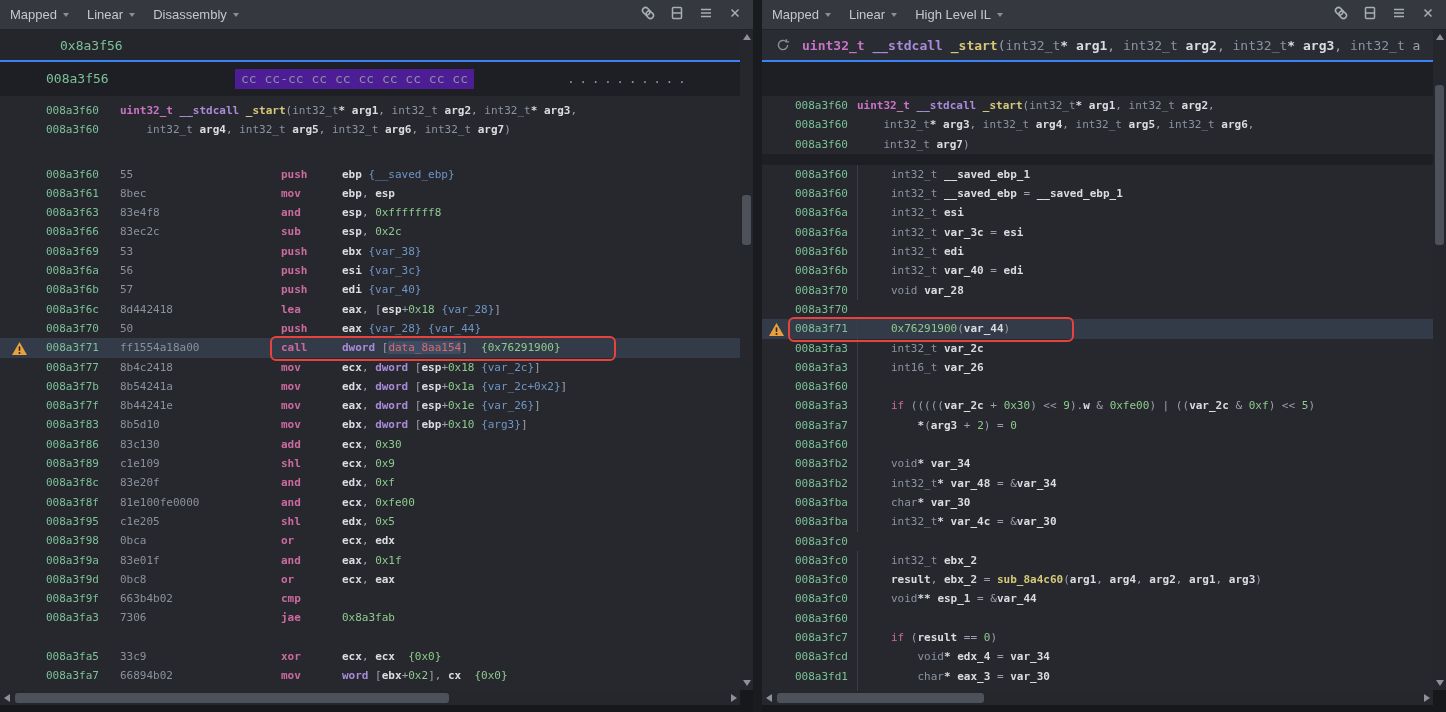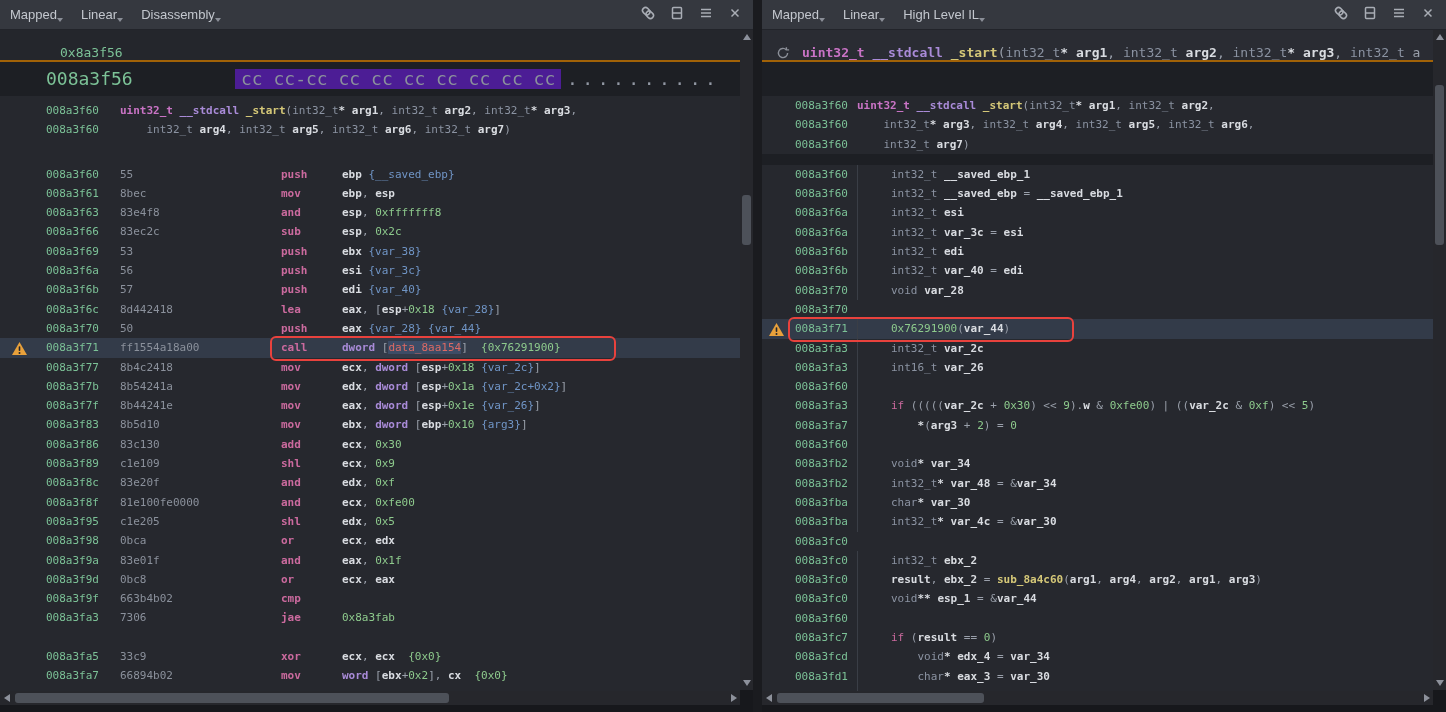--- a/index.html
+++ b/index.html
@@ -10,36 +10,36 @@
   }
   html,body{margin:0;padding:0;width:1446px;height:712px;background:#17181c;overflow:hidden}
   .pane{position:absolute;top:0;height:712px}
   #pane-left{left:0;width:753px}
   #pane-right{left:762px;width:684px}
   #splitter{position:absolute;left:753px;top:0;width:9px;height:712px;background:#1a1b1f}
 
   .toolbar{position:absolute;top:0;left:0;right:0;height:30px;background:var(--tb);
     display:flex;align-items:center;gap:18px;padding:0 10px;box-sizing:border-box;
     border-bottom:1px solid #22242a;font-family:"Liberation Sans",sans-serif;font-size:13px;color:#c3c7ce}
-  .menu{display:flex;align-items:flex-end;}
+  .menu{display:flex;align-items:center;gap:6px}
   .caret{width:0;height:0;border-left:3.5px solid transparent;border-right:3.5px solid transparent;border-top:4.5px solid #8a8e97}
   .tb-icons{margin-left:auto;display:flex;align-items:center;gap:13px}
   .tb-icons svg{stroke:#a9adb5;fill:none;stroke-width:1.5}
 
-  .sticky{position:absolute;top:30px;height:32px;display:flex;align-items:flex-end;
-    font-family:"DejaVu Sans Mono","Liberation Mono",monospace;font-size:13px;border-bottom:2px solid #a16207;box-sizing:border-box}
+  .sticky{position:absolute;top:30px;height:32px;display:flex;align-items:center;
+    font-family:"DejaVu Sans Mono","Liberation Mono",monospace;font-size:13px;border-bottom:2px solid #3b82f6;box-sizing:border-box}
   #sticky-left{left:0;width:740px;background:#24262c;padding-left:60px;color:var(--ad)}
   #sticky-right{left:0;width:671px;background:#2a2c33;padding-left:14px;gap:12px;overflow:hidden}
   #right-header-code{white-space:pre}
 
   .darkband{position:absolute;top:62px;height:34px;background:var(--dark)}
   #band-left{left:0;width:740px}
   #band-right{left:0;width:671px}
 
-  #cc-row{position:relative;top:7px;height:20px;font-family:"DejaVu Sans Mono",monospace;font-size:18px;line-height:20px}
+  #cc-row{position:relative;top:7px;height:20px;font-family:"DejaVu Sans Mono",monospace;font-size:13px;line-height:20px}
   .cc-a{position:absolute;left:46px;color:var(--ad)}
   .cc-b{position:absolute;left:235px;background:#4c1d95;padding:0 6px;color:var(--by);white-space:pre}
   .cc-d{position:absolute;left:567px;color:#9298a4;letter-spacing:4.5px}
 
   .code{position:absolute;left:0;overflow:hidden;background:var(--bg);
     font-family:"DejaVu Sans Mono","Liberation Mono",monospace;font-size:11px}
   #code-left{top:96px;width:740px;height:595px;padding-top:5px;box-sizing:border-box}
   #code-right{top:96px;width:671px;height:595px}
   #left-ins{margin-top:25px}
   #right-gap{height:11px;background:var(--dark)}

